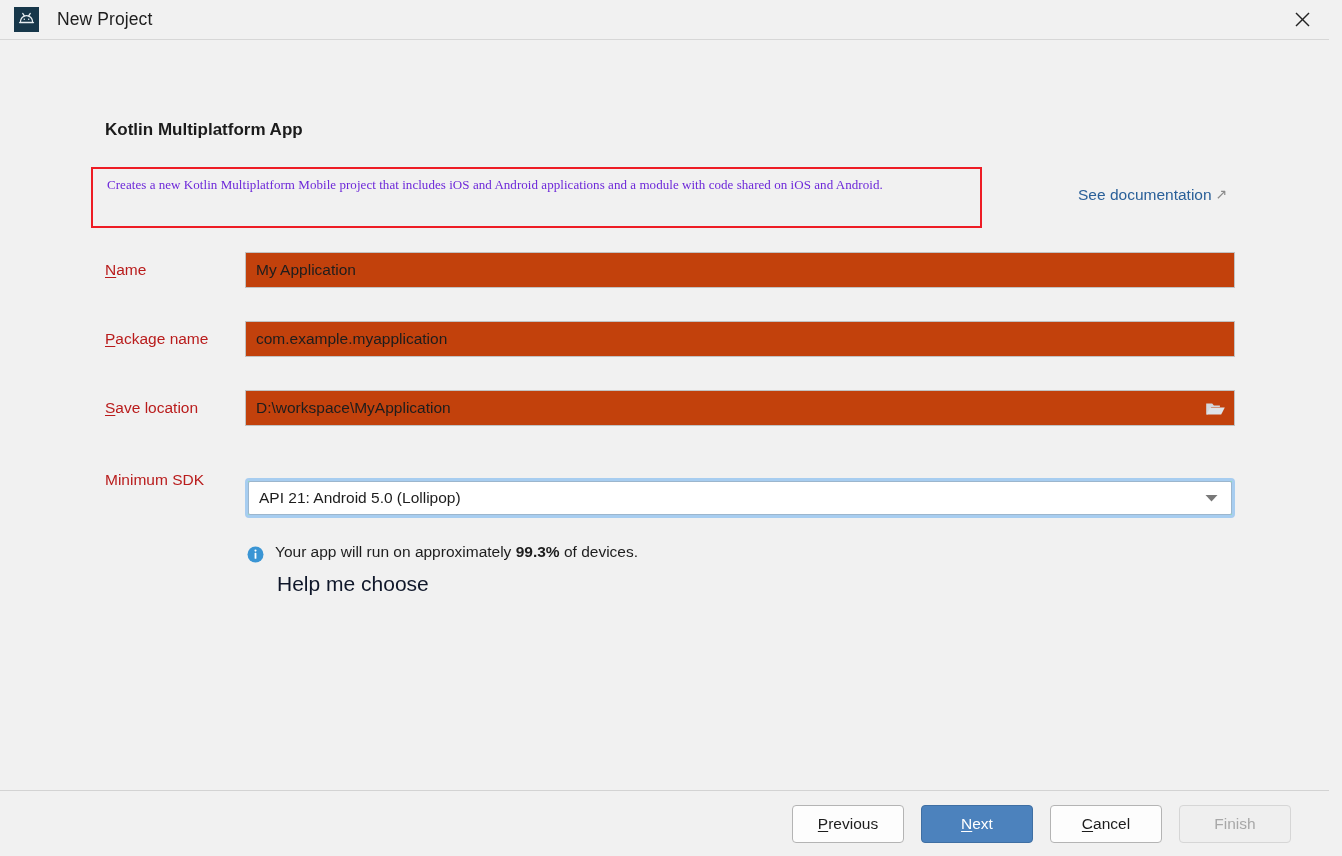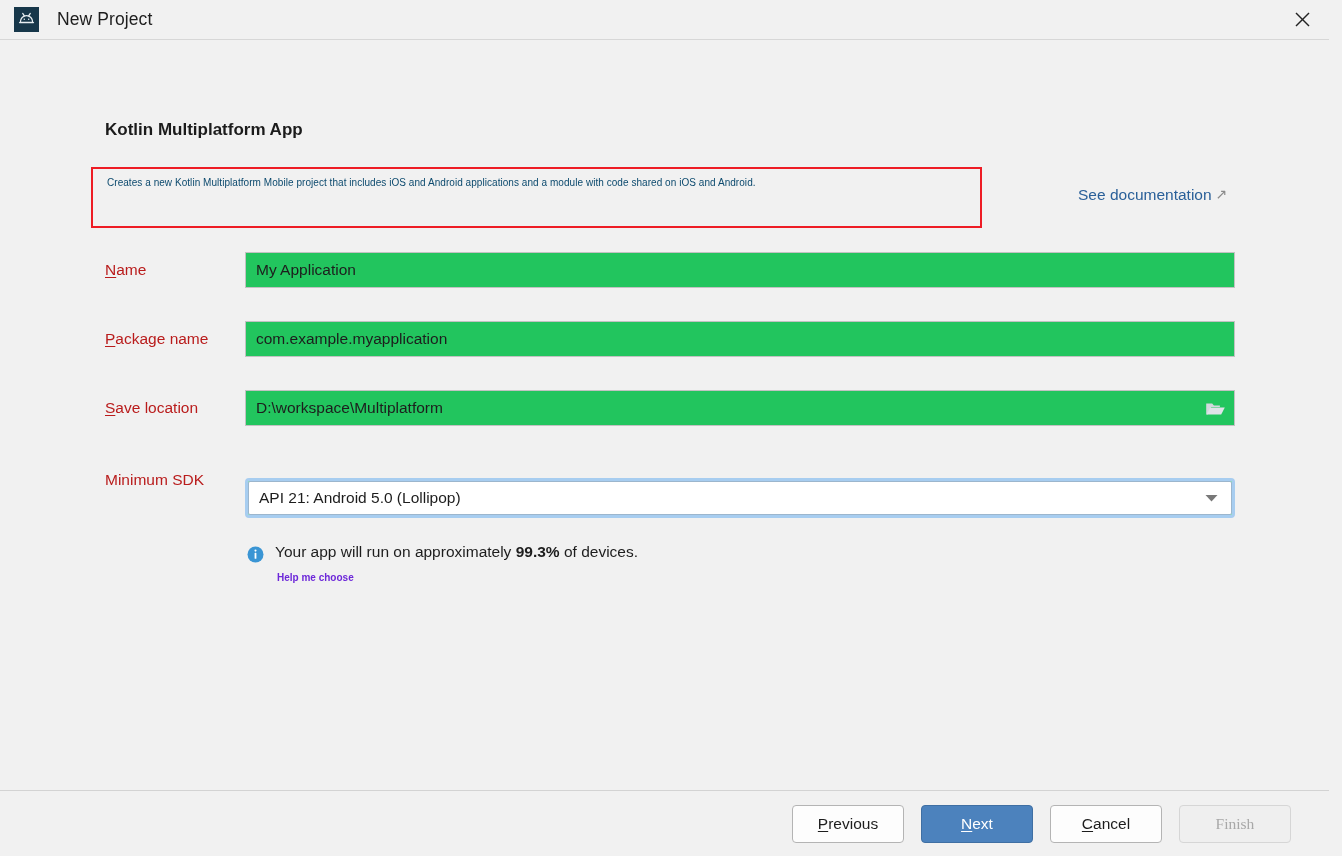--- a/index.html
+++ b/index.html
@@ -77,24 +77,25 @@
   .desc-box {
     position: absolute;
     left: 91px; top: 127px;
     width: 891px;
     min-height: 61px;
     border: 2px solid #ee1c25;
     background: #f1f1f1;
     padding: 7px 13px 6px 14px;
   }
   .desc-text {
-    font-size: 10px;
-    color: #0c4a6e;
+    font-size: 13px;
+    color: #6d28d9;
     line-height: 1.42;
     letter-spacing: 0.05px;
+    font-family: Liberation Serif, serif;
   }
 
   .doc-link {
     position: absolute;
     left: 1078px; top: 146px;
     font-size: 15.5px;
     color: #2a6099;
     cursor: default;
     white-space: nowrap;
   }
@@ -110,21 +111,21 @@
   .form-label {
     position: absolute;
     font-size: 15.5px;
     color: #b91c1c;
     white-space: nowrap;
   }
   .mn { text-decoration: underline; text-underline-offset: 2px; }
 
   .field {
     position: absolute;
-    background: #22c55e;
+    background: #c2410c;
     border: 1px solid #c2c2c2;
     display: flex;
     align-items: center;
     padding: 0 10px;
     font-size: 15.5px;
     color: #1d1d1d;
   }
   .field .val { flex: 1 1 auto; white-space: nowrap; overflow: hidden; }
 
   .folder-btn {
@@ -179,24 +180,23 @@
   .info-text {
     font-size: 15.5px;
     color: #1d1d1d;
     white-space: nowrap;
   }
   .info-text b { font-weight: bold; }
 
   .help-link {
     position: absolute;
     left: 277px; top: 532px;
-    font-size: 10px;
-    color: #6d28d9;
-    cursor: default;
-    font-weight: bold;
+    font-size: 21px;
+    color: #0f172a;
+    cursor: default;
   }
 
   
   .footer {
     position: relative;
     flex: 0 0 66px;
     height: 66px;
     background: #f1f1f1;
     border-top: 1px solid #d3d3d3;
     display: flex;
@@ -222,21 +222,20 @@
   }
   .btn.primary {
     background: #4c82bd;
     border: 1px solid #3f6fa3;
     color: #ffffff;
   }
   .btn.disabled {
     background: #efefef;
     border: 1px solid #d6d6d6;
     color: #a8a8a8;
-    font-family: Liberation Serif, serif;
   }
 </style>
 </head>
 <body>
 
 <div class="window">
 
   <div class="titlebar">
     <div class="app-icon">
       <svg width="19" height="19" viewBox="0 0 24 24" aria-hidden="true">
@@ -276,21 +275,21 @@
       <span class="val">My Application</span>
     </div>
 
     <div class="form-label" style="left:105px; top:290px;"><span class="mn">P</span><span>ackage name</span></div>
     <div class="field" style="left:245px; top:281px; width:990px; height:36px;justify-content:center;">
       <span class="val">com.example.myapplication</span>
     </div>
 
     <div class="form-label" style="left:105px; top:359px;"><span class="mn">S</span><span>ave location</span></div>
     <div class="field" style="left:245px; top:350px; width:990px; height:36px; padding-right:2px;">
-      <span class="val">D:\workspace\Multiplatform</span>
+      <span class="val">D:\workspace\MyApplication</span>
       <span class="folder-btn">
         <svg width="21" height="17" viewBox="0 0 21 17" aria-hidden="true">
           <path d="M1.2 14.4 V3.4 h6.0 l1.7 2.2 h6.0 v1.4 H6.2 L2.6 14.4 Z" fill="#d3d8de"></path>
           <path d="M5.2 7.6 h14.6 l-3.6 6.9 H1.6 Z" fill="#dfe3e8"></path>
         </svg>
       </span>
     </div>
 
     <div class="form-label" style="left:105px; top:431px;">Minimum SDK</div>
     <div class="combo-wrap">

